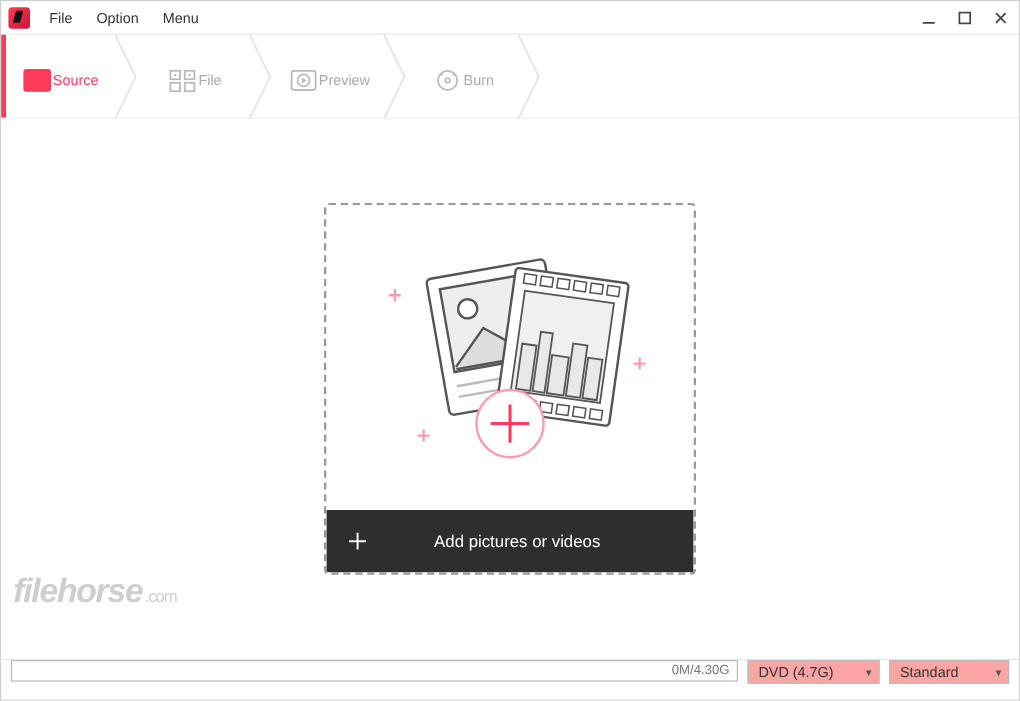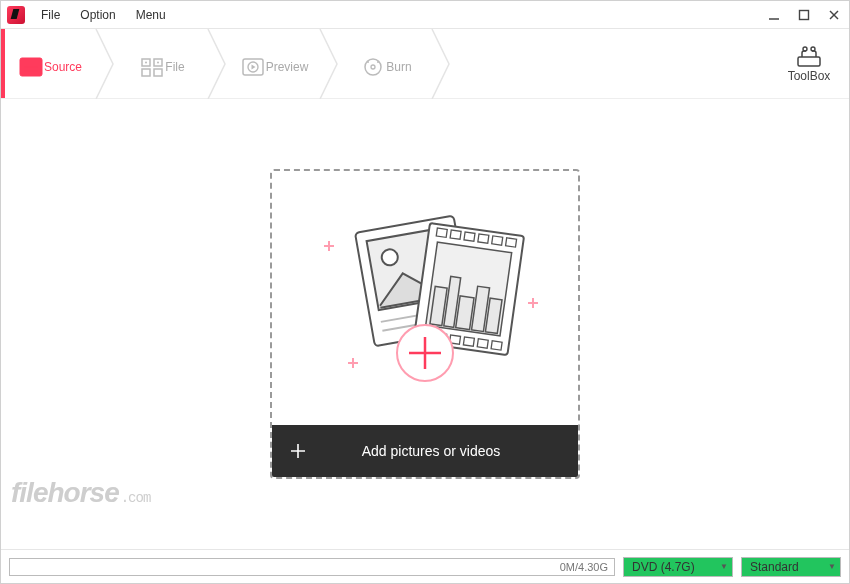--- a/index.html
+++ b/index.html
@@ -32,26 +32,26 @@
   
   .main { flex:1; background:#fff; display:flex; align-items:center; justify-content:center; position:relative; }
   .dropzone { width: 310px; height: 310px; border: 2px dashed #9a9a9a; border-radius:4px; display:flex; flex-direction:column; overflow:hidden; position:relative; }
   .dz-illus { flex:1; display:flex; align-items:center; justify-content:center; background:#fff; }
   .dz-bar { height: 52px; background:#2e2e2e; color:#fff; display:flex; align-items:center; font-size:14px; }
   .dz-bar .plus { width:52px; display:flex; align-items:center; justify-content:center; font-size:18px; font-weight:300; }
   .dz-bar .lbl { flex:1; text-align:center; padding-right:40px; }
 
   
   .watermark { position:absolute; left:10px; bottom:40px; font-size:28px; font-weight:700; color:#c9c9c9; letter-spacing:-1px; font-style:italic; opacity:.9; text-shadow: 1px 1px 0 #fff, -1px -1px 0 #fff; pointer-events:none; }
-  .watermark .wm2 { font-size:14px; font-weight:400; margin-left:2px; font-style:normal;font-family:Liberation Mono, monospace; }
-
-  
-  .bottombar { height: 34px; border-top:1px solid #e6e6e6; display:flex; align-items:center; padding: 0 8px; gap:8px; font-size:12px; color:#555; }
+  .watermark .wm2 { font-size:14px; font-weight:400; margin-left:2px; font-style:normal; }
+
+  
+  .bottombar { height: 34px; border-top:1px solid #e6e6e6; display:flex; align-items:flex-start; padding: 0 8px; gap:8px; font-size:12px; color:#555; }
   .capacity { flex:1; height:18px; border:1px solid #bbb; position:relative; display:flex; align-items:center; justify-content:flex-end; padding-right:6px; font-size:11px; color:#777; background:#fff; }
-  .sel { height:20px; border:1px solid #bbb; background:#22c55e; display:flex; align-items:center; padding:0 4px 0 8px; gap:8px; min-width:100px; font-size:12px; color:#333; cursor: default; }
+  .sel { height:20px; border:1px solid #bbb; background:#fca5a5; display:flex; align-items:center; padding:0 4px 0 8px; gap:8px; min-width:100px; font-size:12px; color:#333; cursor: default; }
   .sel .caret { margin-left:auto; font-size:8px; color:#555; }
 
   .lbl-inline { user-select:none; }
 </style>
 </head>
 <body>
 
 <div class="window">
 
   <div class="titlebar">
@@ -146,31 +146,20 @@
           </svg>
       </div>
       <span class="lbl-inline">Burn</span>
     </div>
     <div class="arrow-sep">
       <svg viewBox="0 0 22 70" preserveAspectRatio="none">
           <polyline points="1,0 18,35 1,70" fill="none" stroke="#e4e4e4" stroke-width="1.5"></polyline>
         </svg>
     </div>
 
-    <div class="toolbox">
-      <div class="ticon">
-        <svg width="30" height="24" viewBox="0 0 30 24">
-          <rect x="4" y="12" width="22" height="9" rx="1.5" fill="none" stroke="#444" stroke-width="1.5"></rect>
-          <path d="M8 12 V8 a2 2 0 0 1 2 -2 h2 M22 12 V8 a2 2 0 0 0 -2 -2 h-2" fill="none" stroke="#444" stroke-width="1.5"></path>
-          <circle cx="11" cy="4" r="2" fill="none" stroke="#444" stroke-width="1.4"></circle>
-          <circle cx="19" cy="4" r="2" fill="none" stroke="#444" stroke-width="1.4"></circle>
-        </svg>
-      </div>
-      <span class="lbl-inline">ToolBox</span>
-    </div>
   </div>
 
   <div class="main">
     <div class="dropzone">
       <div class="dz-illus">
         <svg width="260" height="210" viewBox="0 0 260 210">
 
           <g stroke="#ff9db0" stroke-width="2">
             <line x1="34" y1="48" x2="34" y2="58"></line>
               <line x1="29" y1="53" x2="39" y2="53"></line>

